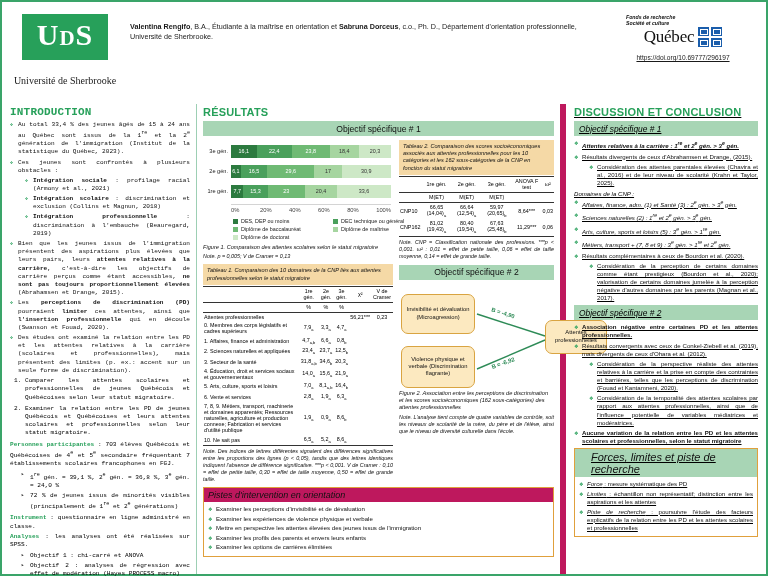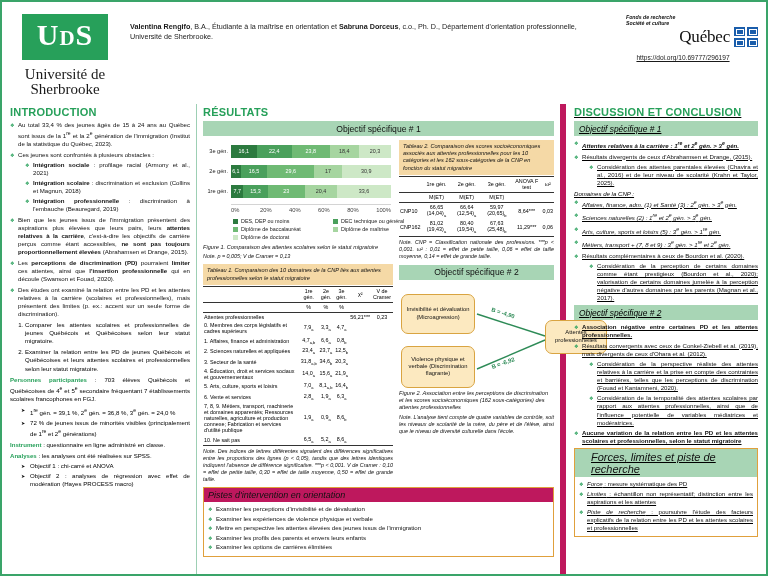--- a/index.html
+++ b/index.html
@@ -23,45 +23,45 @@
     background: #27a05a; color: #fff;
     font-family: "Liberation Serif", serif;
     font-size: 30px; font-weight: 700;
     letter-spacing: 1px; line-height: 34px;
     padding: 2px 4px 3px 4px; display: inline-block;
     border: 2px solid #27a05a; min-width: 86px;
   }
   .uds-mark .sm { font-size: 21px; }
   .uds-name {
     font-family: "Liberation Serif", serif;
-    font-size: 15px; color: #1a1a1a; line-height: 15px; margin-top: 7px;
+    font-size: 10px; color: #1a1a1a; line-height: 15px; margin-top: 13px;
   }
   .title-block { flex: 1; padding: 4px 8px 0 10px; }
   .poster-title {
     font-size: 13.2px; font-weight: bold; color: #111;
     line-height: 17px; letter-spacing: .1px;
   }
   .authors { font-size: 7.2px; color: #1a1a1a; margin-top: 10px; line-height: 10px; }
   .authors b { font-weight: bold; }
   .funder { width: 150px; flex: 0 0 150px; text-align: center; padding-top: 6px; }
   .frq-top { font-size: 5.2px; font-style: italic; font-weight: bold; color: #111; line-height: 6px; text-align: left; padding-left: 18px;}
-  .frq-row { display: flex; align-items: center; justify-content: flex-end; gap: 4px; margin-top: 1px;}
+  .frq-row { display: flex; align-items: center; justify-content: center; gap: 4px; margin-top: 1px;}
   .frq-que { font-family: "Liberation Serif", serif; font-size: 17px; color: #111; letter-spacing: -.2px;}
   .flag { display: grid; grid-template-columns: 11px 11px; grid-gap: 2px; }
   .flag i {
     width: 11px; height: 9px; background: #1a5dab; display: block; position: relative;
   }
   .flag i::after{
     content:""; position:absolute; inset:1.5px; border:1.5px solid #fff;
   }
   .doi { font-size: 6.6px; color: #1a1a1a; text-decoration: underline; margin-top: 7px; display:block;}
 
   
   .columns { display: flex; gap: 6px; height: 470px; }
-  .col-left  { width: 180px; flex: 0 0 180px; }
+  .col-left  { width: 180px; flex: 0 0 180px; font-family: Liberation Mono, monospace; }
   .col-mid   { flex: 1; border-left: 1px solid #9dcfb4; border-right: 6px solid #be185d; padding: 0 6px; }
   .col-right { width: 186px; flex: 0 0 186px; padding-left: 2px; text-decoration: underline;}
 
   h2.sec {
     color: #27a05a; font-size: 11px; font-weight: bold;
     letter-spacing: .2px; margin: 2px 0 3px 0;
   }
 
   ul.bul { list-style: none; }
   ul.bul > li {

